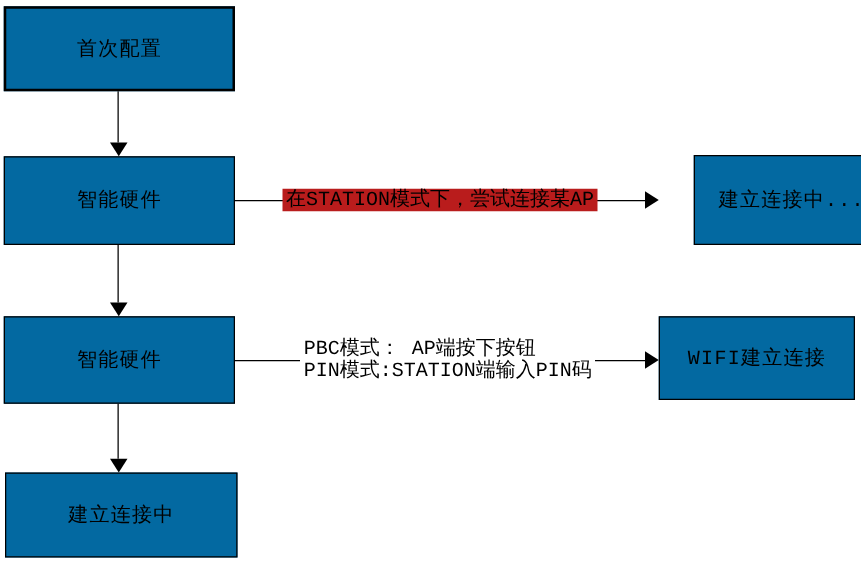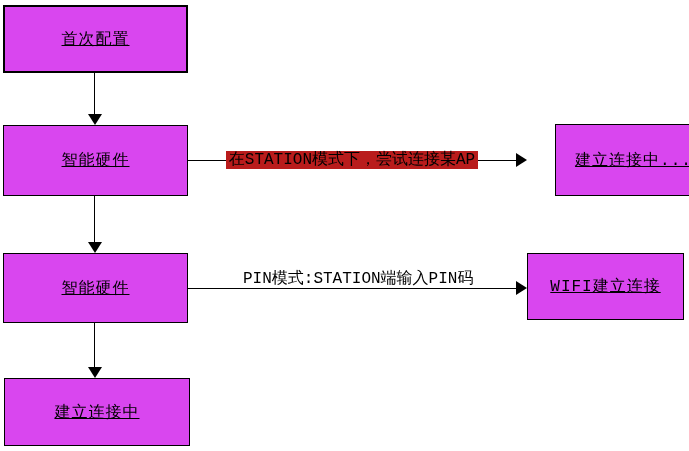--- a/index.html
+++ b/index.html
@@ -6,27 +6,26 @@
   .canvas{
     position:relative;
     width:689px;height:451px;
     background:#ffffff;
     font-family:"Liberation Mono","DejaVu Sans Mono",monospace;
     color:#000000;
     overflow:hidden;
   }
   .node{
     position:absolute;
-    background:#d946ef;
+    background:#0369a1;
     border:1px solid #000000;
     display:flex;align-items:center;justify-content:center;
     font-size:16px;
     letter-spacing:1px;
     box-sizing:border-box;
-    text-decoration:underline;
   }
   .node.thick{border-width:2px;}
   .vline{position:absolute;width:1px;background:#000000;}
   .hline{position:absolute;height:1px;background:#000000;}
   .arrow-down{
     position:absolute;width:0;height:0;
     border-left:7px solid transparent;
     border-right:7px solid transparent;
     border-top:11px solid #000000;
   }
@@ -94,16 +93,17 @@
 
   <div class="hline" style="left:188px;top:160px;width:328px;"></div>
   <div class="arrow-right" style="left:516px;top:153px;"></div>
   <div class="edge-label edge-label-center" style="left:188px;top:151px;width:328px;">
     <span>在STATION模式下，尝试连接某AP</span>
   </div>
 
   <div class="hline" style="left:188px;top:288px;width:328px;"></div>
   <div class="arrow-right" style="left:516px;top:281px;"></div>
   <div class="edge-label edge-label-block" style="left:240px;top:270px;">
+    <div>PBC模式： AP端按下按钮</div>
     <div>PIN模式:STATION端输入PIN码</div>
   </div>
 
 </div>
 
 </body></html>

